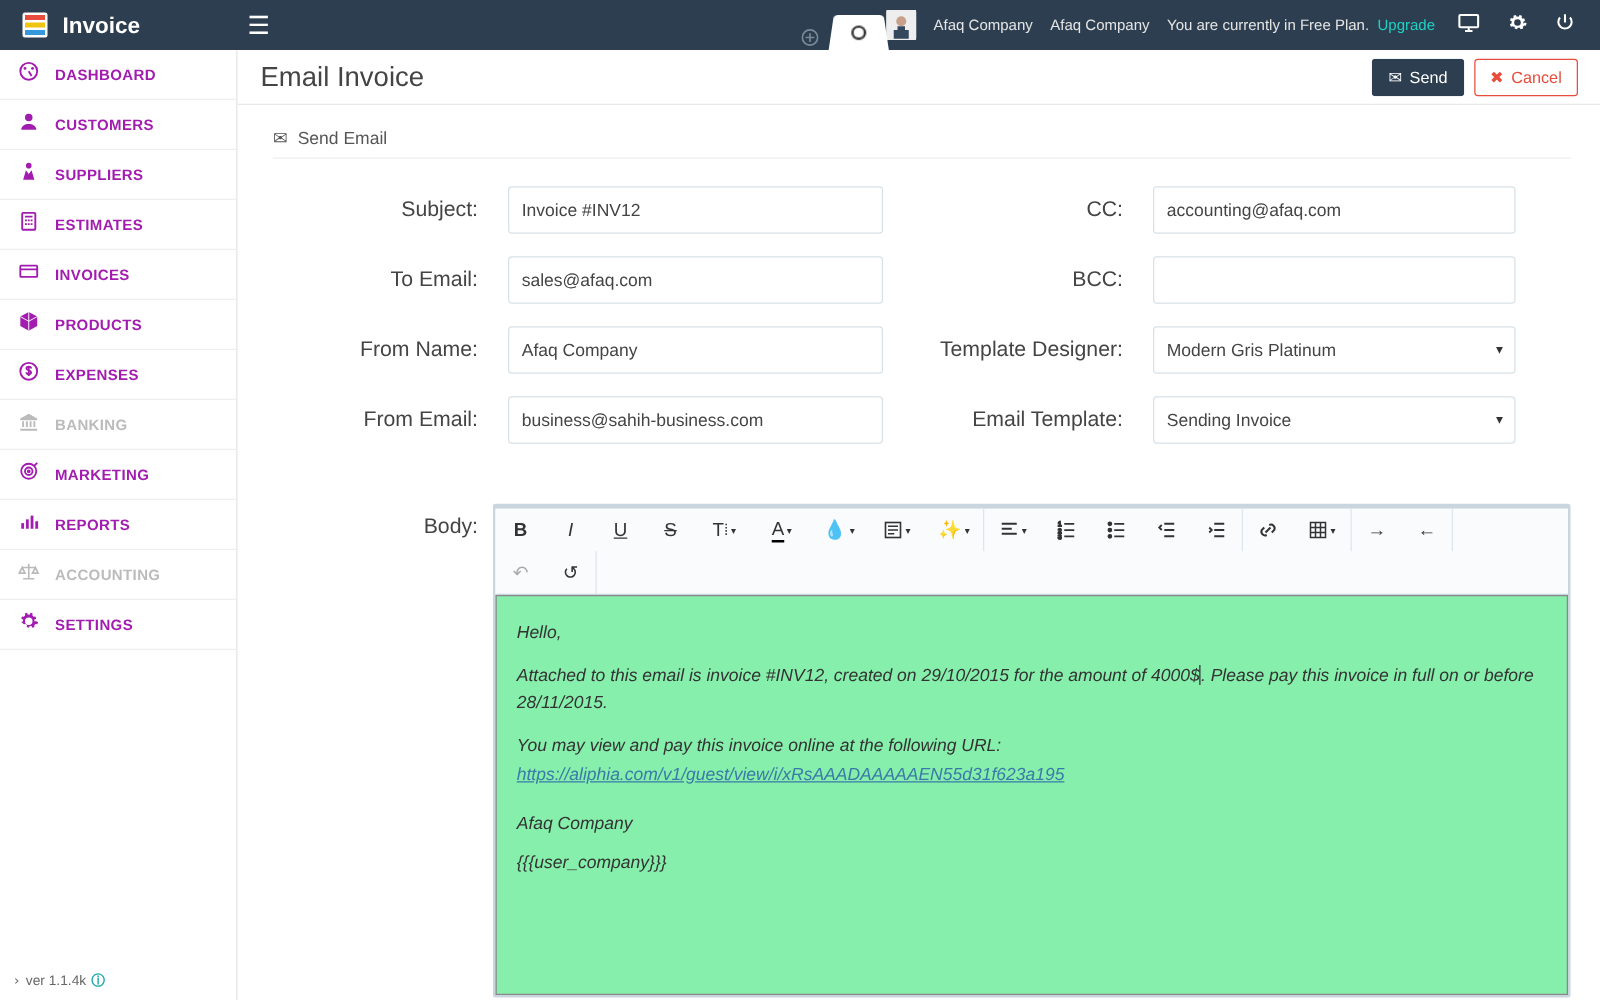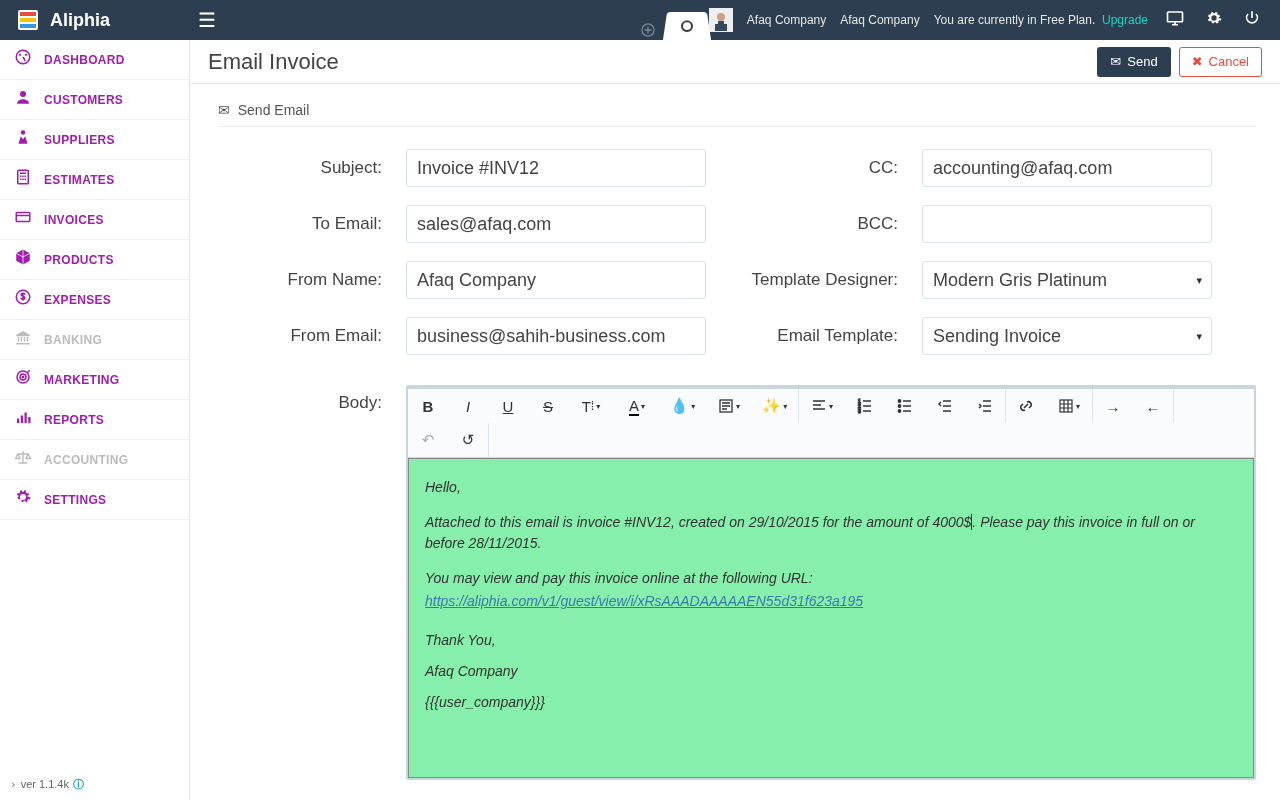--- a/index.html
+++ b/index.html
@@ -30,25 +30,25 @@
 .page-header { display:flex; align-items:center; height:44px; padding: 0 18px; border-bottom: 1px solid #e8e8e8;}
 .page-title { font-size: 22px; font-weight: 400; color:#444;}
 .header-actions { margin-left:auto; display:flex; gap:8px;}
 .btn { height: 30px; padding: 0 12px; border-radius: 3px; font-size: 13px; cursor: pointer; display:flex; align-items:center; gap:6px; border:1px solid transparent;}
 .btn-send { background:#2c3e50; color:#fff;}
 .btn-cancel { background:#fff; color:#e74c3c; border:1px solid #e74c3c;}
 .content { padding: 18px 24px 40px 18px; max-width: 1260px;}
 .section-title { font-size: 14px; color:#555; display:flex; align-items:center; gap:8px; padding-bottom:8px; border-bottom:1px solid #eee; margin-bottom:22px; margin-left:10px;}
 .form-grid { display:grid; grid-template-columns: 170px 300px 180px 290px; column-gap:18px; row-gap:18px; align-items:center; margin-left:10px;}
 .form-label { text-align:right; font-size:17px; color:#444; padding-right:6px;}
-.form-input, .form-select { height:38px; border:1px solid #d8e1e8; border-radius:3px; padding:0 10px; font-size:18px; color:#444; width:100%; background:#fff;}
+.form-input, .form-select { height:38px; border:1px solid #d8e1e8; border-radius:3px; padding:0 10px; font-size:14px; color:#444; width:100%; background:#fff;}
 .form-select { appearance:none; background:#fff; position:relative;}
 .select-wrap { position:relative; width:100%;}
 .select-wrap::after{ content:"▾"; position:absolute; right:10px; top:50%; transform:translateY(-50%); font-size:11px; color:#333; pointer-events:none;}
-.body-row { display:grid; grid-template-columns: 170px 1fr; column-gap:18px; margin-top:30px; margin-left:10px;}
+.body-row { display:grid; grid-template-columns: 170px 1fr; column-gap:6px; margin-top:48px; margin-left:10px;}
 .editor { border:2px solid #c9d6e0; border-top:4px solid #c9d6e0; border-radius:2px;}
 .toolbar { display:flex; flex-wrap:wrap; border-bottom:1px solid #c9d6e0; background:#fafbfc;}
 .tb-group { display:flex; border-right:1px solid #dde6ed;}
 .tb-btn { width:40px; height:34px; display:flex; align-items:center; justify-content:center; font-size:15px; cursor:pointer; color:#333; position:relative;}
 .tb-btn .dd{font-size:8px; margin-left:2px;}
 .tb-btn.wide{width:46px;}
 .tb-btn svg{width:16px;height:16px;}
 .tb-row2{width:100%; display:flex;}
 .editor-body { background:#86efac; padding:18px 16px; font-style:italic; font-size:14px; line-height:1.5; color:#333; min-height:320px; border:1px solid #888;}
 .editor-body a{color:#3a7aa8;}
@@ -61,21 +61,21 @@
 <div class="topbar">
   <div class="logo">
     <span class="logo-icon">
       <svg viewBox="0 0 24 24">
           <rect x="2" y="2" width="20" height="20" fill="#fff" rx="2"></rect>
           <rect x="4" y="4" width="16" height="4" fill="#e74c3c"></rect>
           <rect x="4" y="10" width="16" height="4" fill="#f1c40f"></rect>
           <rect x="4" y="16" width="16" height="4" fill="#3498db"></rect>
         </svg>
     </span>
-    <span>Aliphia</span>
+    <span>Invoice</span>
   </div>
   <span class="menu-toggle">☰</span>
 
   <div class="spacer-right"></div>
   <div class="tab-area">
     <span class="plus-tab">
       <svg width="14" height="14" viewBox="0 0 16 16">
           <circle cx="8" cy="8" r="7" fill="none" stroke="#7a8a99" stroke-width="1.5"></circle>
           <path d="M8 4v8M4 8h8" stroke="#7a8a99" stroke-width="1.5"></path>
         </svg>
@@ -348,21 +348,20 @@
                 <span class="tb-btn" style="color:#aaa;">↶</span>
                 <span class="tb-btn">↺</span>
               </div>
             </div>
           </div>
           <div class="editor-body" contenteditable="true" style="">
             <p>Hello,</p>
             <p><span>Attached to this email is invoice #INV12, created on 29/10/2015 for the amount of 4000$</span><span style="border-right:1px solid #333;"></span><span>. Please pay this invoice in full on or before 28/11/2015.</span></p>
             <p style="margin-bottom:2px;"><span>You may view and pay this invoice online at the following URL:</span></p>
             <p style="margin-bottom:18px;"><a href="#">https://aliphia.com/v1/guest/view/i/xRsAAADAAAAAEN55d31f623a195</a></p>
-            <p style="margin-bottom:10px;">Thank You,</p>
             <p style="margin-bottom:10px;">Afaq Company</p>
             <p>{{{user_company}}}</p>
           </div>
         </div>
       </div>
 
     </div>
   </div>
 </div>
 

